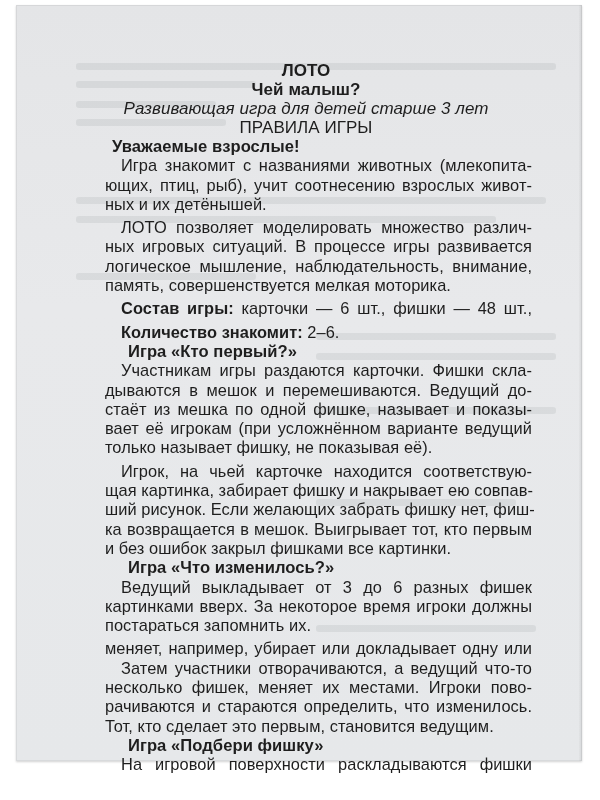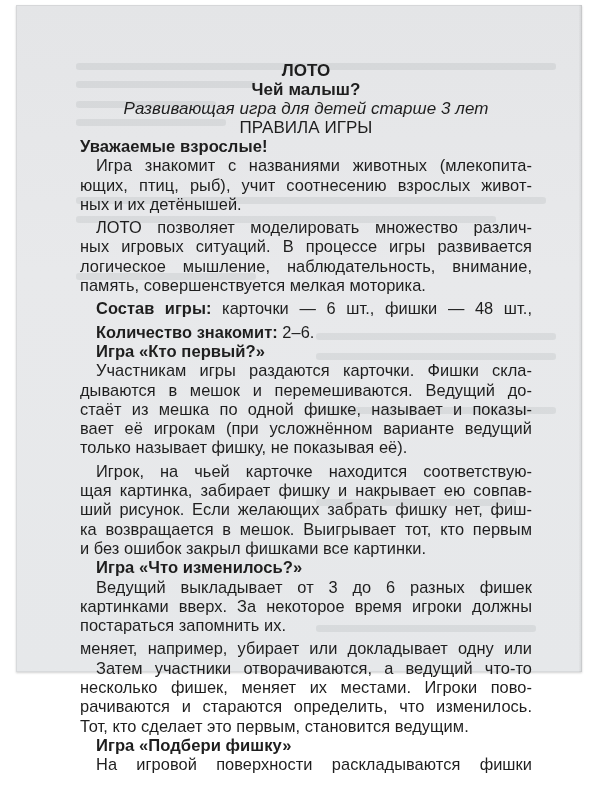--- a/index.html
+++ b/index.html
@@ -1,19 +1,19 @@
 <!DOCTYPE html>
 <html><head>
   <meta charset="utf-8">
   <style>
     * { box-sizing: border-box; margin: 0; padding: 0; }
     html, body { width: 600px; height: 800px; background: #ffffff; overflow: hidden; }
     body { position: relative; font-family: "Liberation Sans", "DejaVu Sans", sans-serif; color: #1e1e1e; }
     .paper {
-      position: absolute; left: 16px; top: 5px; width: 566px; height: 667px;
+      position: absolute; left: 16px; top: 5px; width: 566px; height: 756px;
       background: linear-gradient(180deg, #e4e5e7 0%, #e8e9eb 40%, #e6e8ea 100%);
       box-shadow: 0 1px 2px rgba(0,0,0,0.18), inset 0 0 0 1px rgba(0,0,0,0.06);
     }
     .paper::after {
       content: ""; position: absolute; right: 0; top: 0; width: 3px; height: 100%;
       background: linear-gradient(90deg, rgba(0,0,0,0.02), rgba(0,0,0,0.08));
     }
     .bleed {
       position: absolute; left: 0; top: 0; width: 100%; height: 100%; pointer-events: none;
     }
@@ -21,22 +21,22 @@
       position: absolute; height: 7px; background: rgba(90,95,100,0.10); border-radius: 3px;
     }
     .content {
       position: absolute; left: 80px; top: 62px; width: 452px;
       font-size: 16.4px; line-height: 19.3px; letter-spacing: 0.05px;
     }
     .center { text-align: center; }
     .title { font-weight: bold; font-size: 17px; line-height: 18.5px; }
     .subtitle { font-style: italic; font-size: 17px; line-height: 19px; }
     .rules { font-size: 17px; line-height: 19px; }
-    .heading { font-weight: bold; font-size: 16.6px; line-height: 19.3px; padding-left: 16px; }
-    .line { display: block; text-align: justify; text-align-last: justify; white-space: nowrap; }
+    .heading { font-weight: bold; font-size: 16.6px; line-height: 19.3px; padding-left: 16px; margin-left: 32px; }
+    .line { display: block; text-align: justify; text-align-last: justify; white-space: nowrap; margin-left: 25px; }
     .line.last { text-align-last: left; }
     .line.indent { padding-left: 16px; }
     .gap { height: 4px; }
   </style>
 </head>
 <body>
 
 <div class="paper">
   <div class="bleed">
     <span style="left:60px;top:58px;width:480px;"></span>

